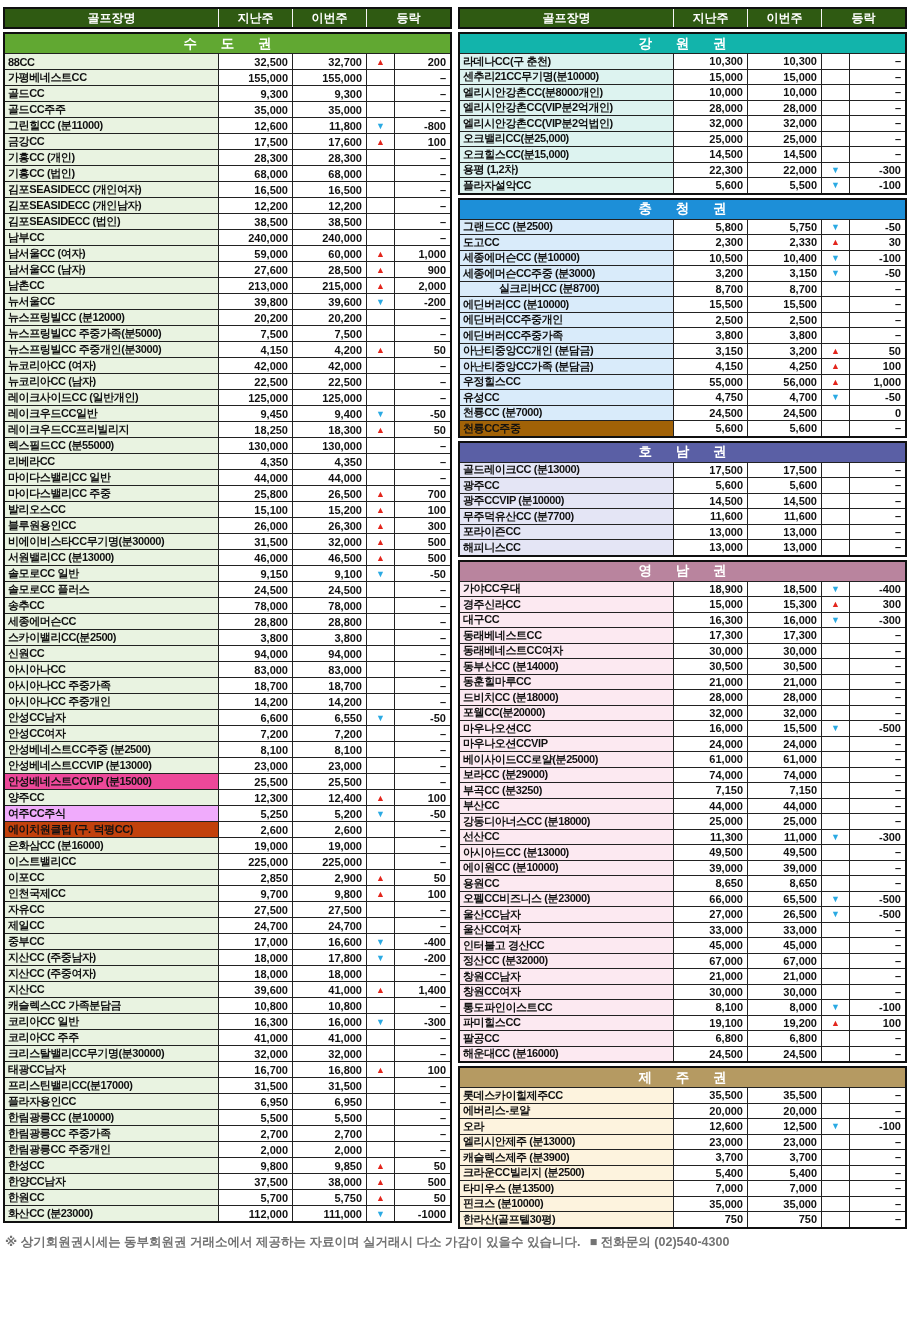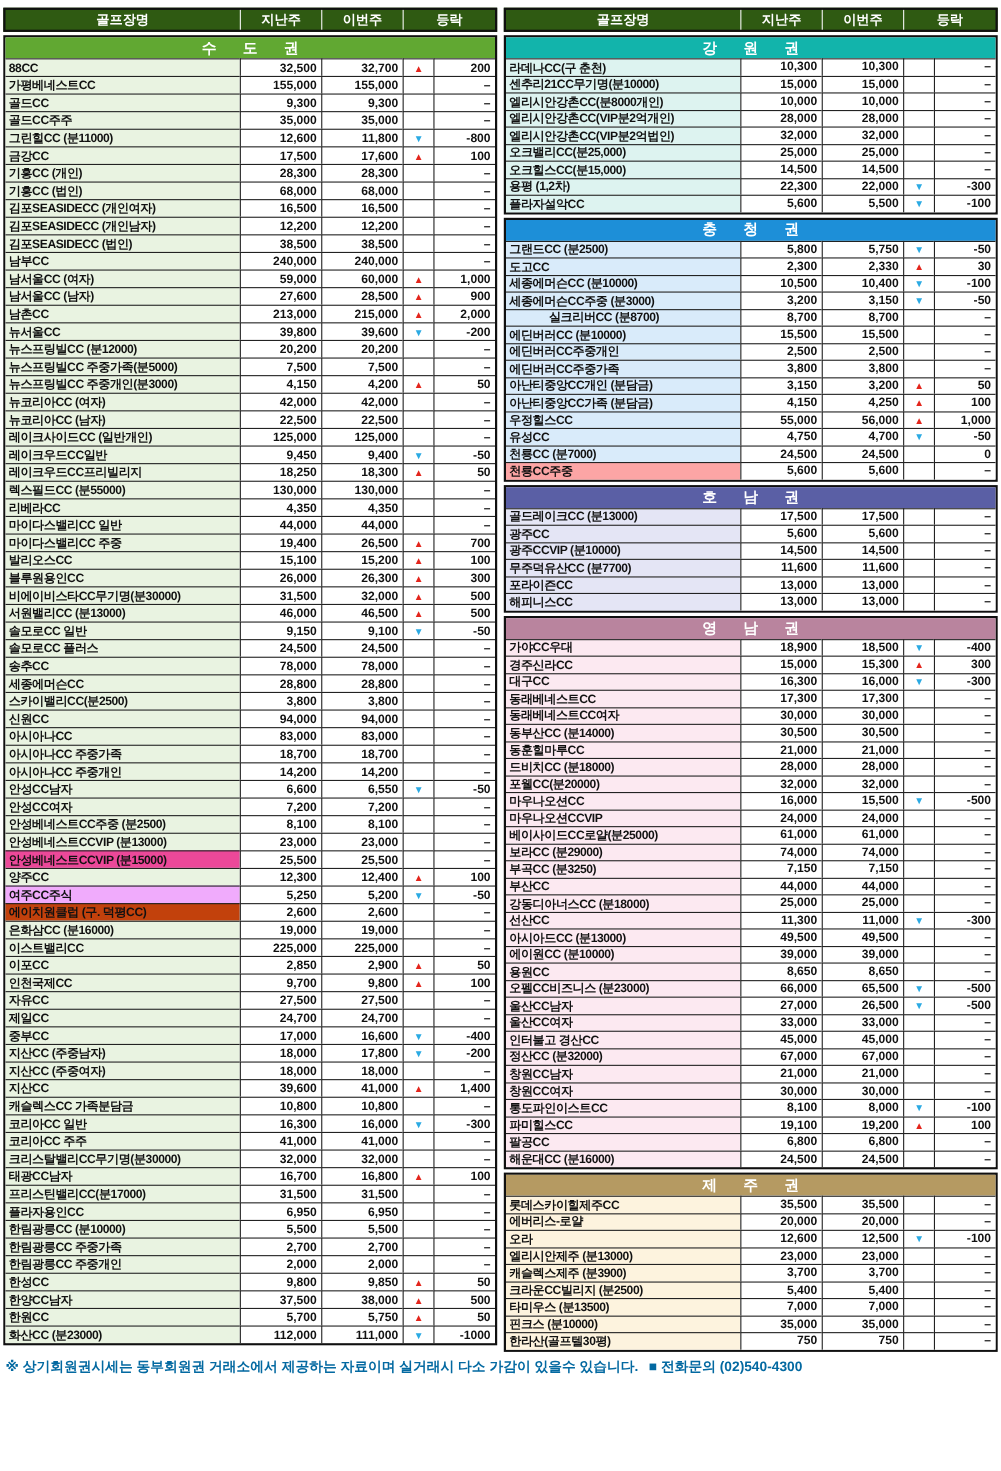--- a/index.html
+++ b/index.html
@@ -33,21 +33,21 @@
   .col-right .row{height:15.5px;}
   .c{box-sizing:border-box;display:flex;align-items:center;font-size:11px;font-weight:600;
      border-top:1px solid #222;overflow:hidden;white-space:nowrap;}
   .c + .c{border-left:1px solid #222;}
   .c-name{width:213px;padding-left:3px;letter-spacing:-0.4px;}
   .c-last,.c-this{width:74px;justify-content:flex-end;padding-right:4px;background:#fff;}
   .c-arrow{width:28px;justify-content:center;font-size:9px;background:#fff;}
   .c-chg{flex:1;justify-content:flex-end;padding-right:4px;background:#fff;}
 
   
-  .sheet-footer{margin-top:5px;padding-left:2px;font-size:12.5px;font-weight:700;color:#0369a1;}
+  .sheet-footer{margin-top:5px;padding-left:2px;font-size:12.5px;font-weight:700;color:#737373;}
   .sheet-footer .phone{margin-left:6px;font-weight:800;}
 </style>
 </head>
 <body>
 
 <div class="page">
 
 
   <main class="tables">
     <div class="col col-left">
@@ -244,21 +244,21 @@
             </div>
             <div class="row">
               <div class="c c-name" style="background: rgb(233, 243, 225);">마이다스밸리CC 일반</div>
               <div class="c c-last">44,000</div>
               <div class="c c-this">44,000</div>
               <div class="c c-arrow"></div>
               <div class="c c-chg">–</div>
             </div>
             <div class="row">
               <div class="c c-name" style="background: rgb(233, 243, 225);">마이다스밸리CC 주중</div>
-              <div class="c c-last">19,400</div>
+              <div class="c c-last">25,800</div>
               <div class="c c-this">26,500</div>
               <div class="c c-arrow" style="color: rgb(227, 37, 28);">▲</div>
               <div class="c c-chg">700</div>
             </div>
             <div class="row">
               <div class="c c-name" style="background: rgb(233, 243, 225);">발리오스CC</div>
               <div class="c c-last">15,100</div>
               <div class="c c-this">15,200</div>
               <div class="c c-arrow" style="color: rgb(227, 37, 28);">▲</div>
               <div class="c c-chg">100</div>
@@ -735,21 +735,21 @@
               <div class="c c-chg">-50</div>
             </div>
             <div class="row">
               <div class="c c-name" style="background: rgb(217, 235, 250);">천룡CC (분7000)</div>
               <div class="c c-last">24,500</div>
               <div class="c c-this">24,500</div>
               <div class="c c-arrow"></div>
               <div class="c c-chg">0</div>
             </div>
             <div class="row">
-              <div class="c c-name" style="background: #fca5a5;">천룡CC주중</div>
+              <div class="c c-name" style="background: #a16207;">천룡CC주중</div>
               <div class="c c-last">5,600</div>
               <div class="c c-this">5,600</div>
               <div class="c c-arrow"></div>
               <div class="c c-chg">–</div>
             </div>
           </div>
           <div class="section">
             <div class="sec-head" style="background: rgb(90, 95, 165);">호 남 권</div>
             <div class="row">
               <div class="c c-name" style="background: rgb(228, 229, 245);">골드레이크CC (분13000)</div>

